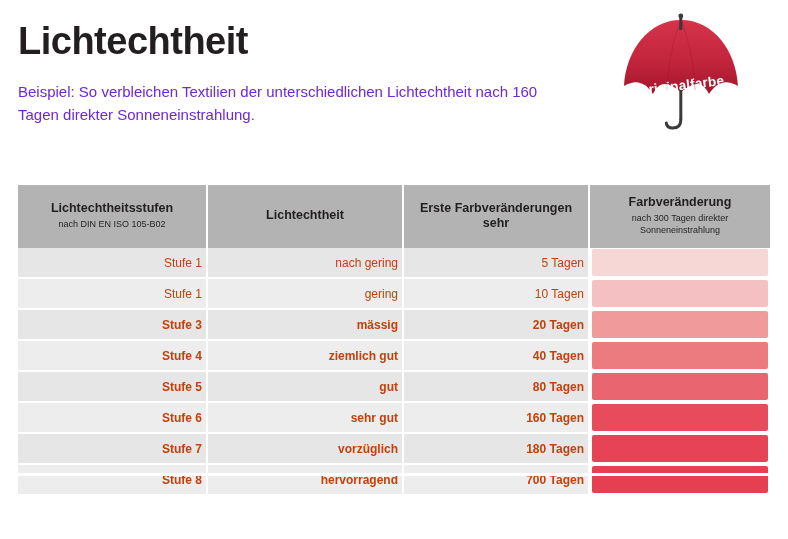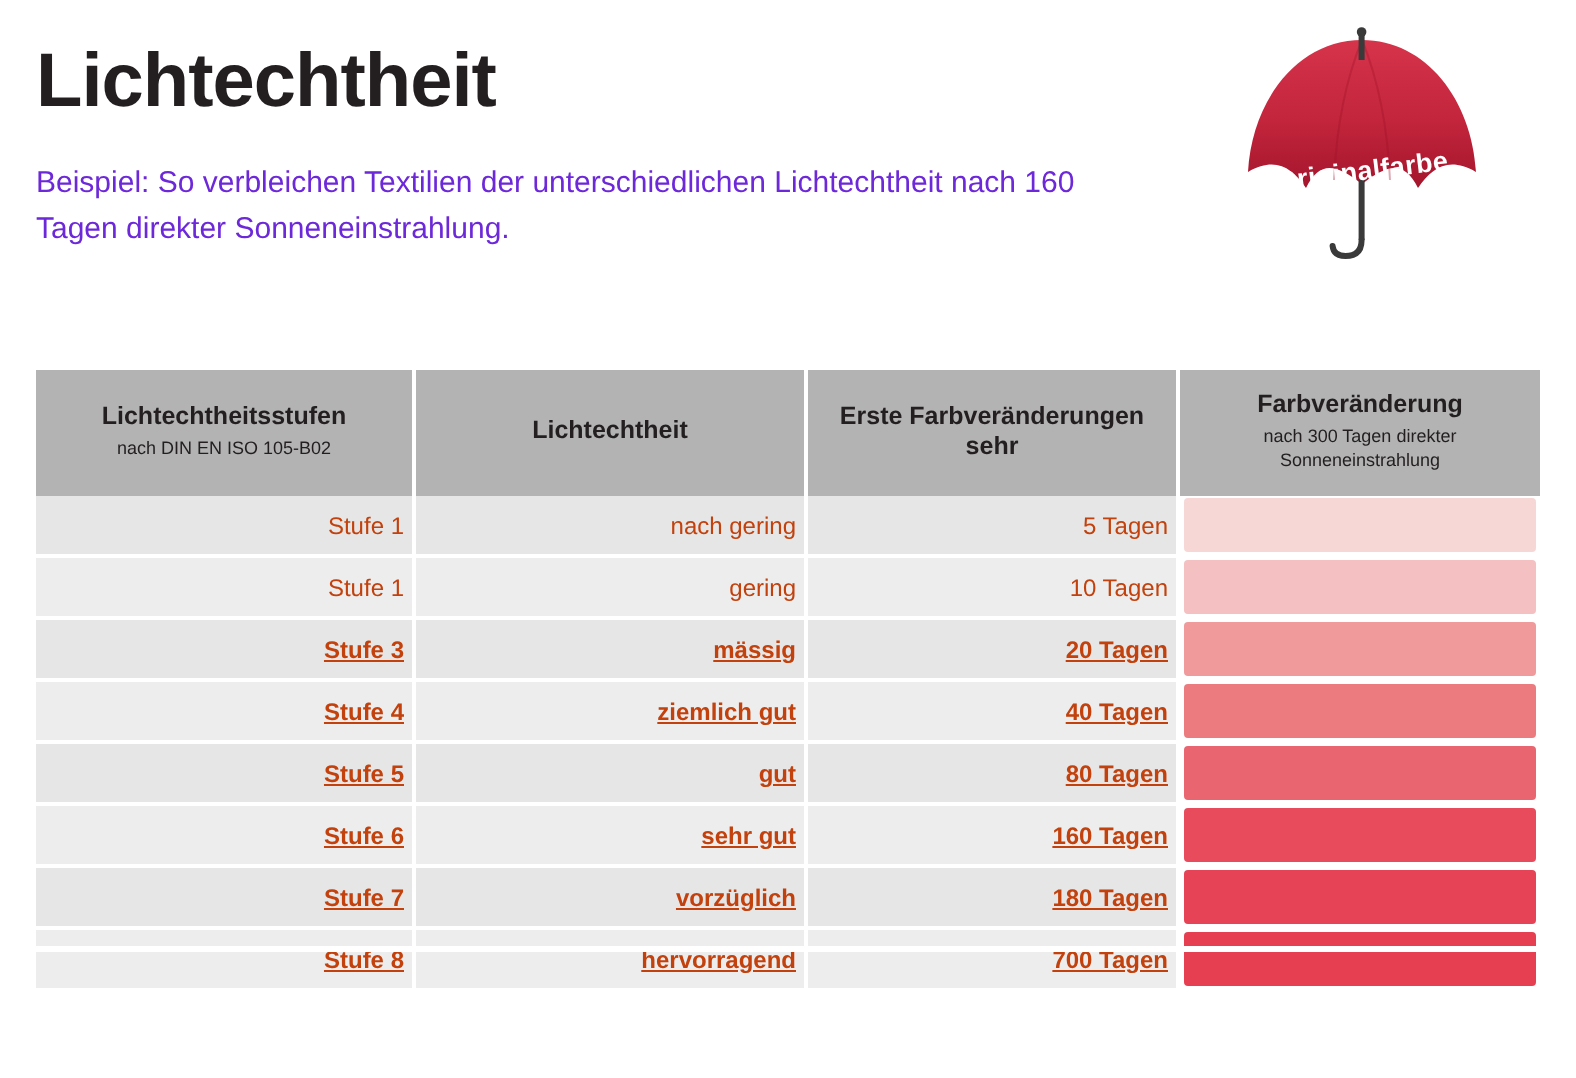--- a/index.html
+++ b/index.html
@@ -115,21 +115,21 @@
     font-size: 12px;
     padding: 0 4px;
     border-right: 2px solid #ffffff;
     border-bottom: 2px solid #ffffff;
     color: #c2410c;
     margin-left: 48px;
   }
   tbody td:last-child { border-right: none; }
   tbody tr.shade-a td { background: #e6e6e6; }
   tbody tr.shade-b td { background: #ededed; }
-  tbody tr.bold td { font-weight: bold; text-decoration: underline; }
+  tbody tr.bold td { font-weight: bold; }
   tbody td.swatch-cell {
     background: #ffffff !important;
     padding: 0 0 0 0;
     border-bottom: 2px solid #ffffff;
   }
   .swatch {
     width: 176px;
     height: 27px;
     margin: 0 auto;
     display: block;

